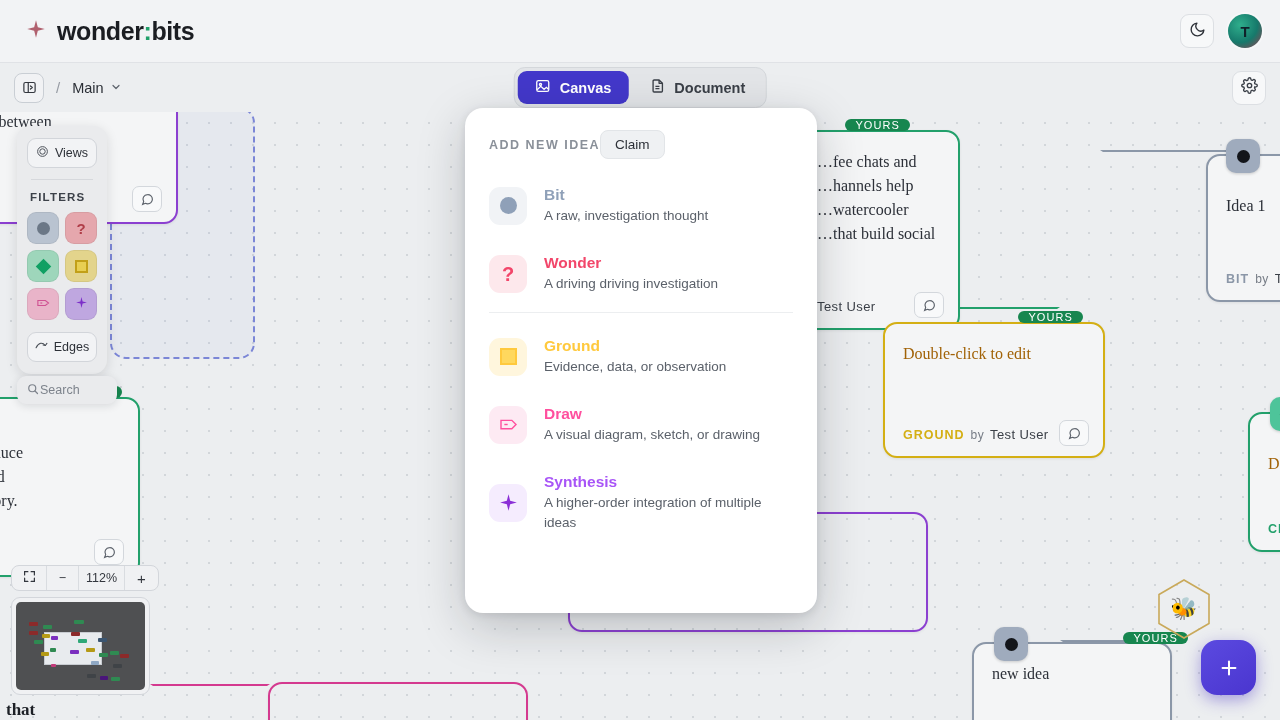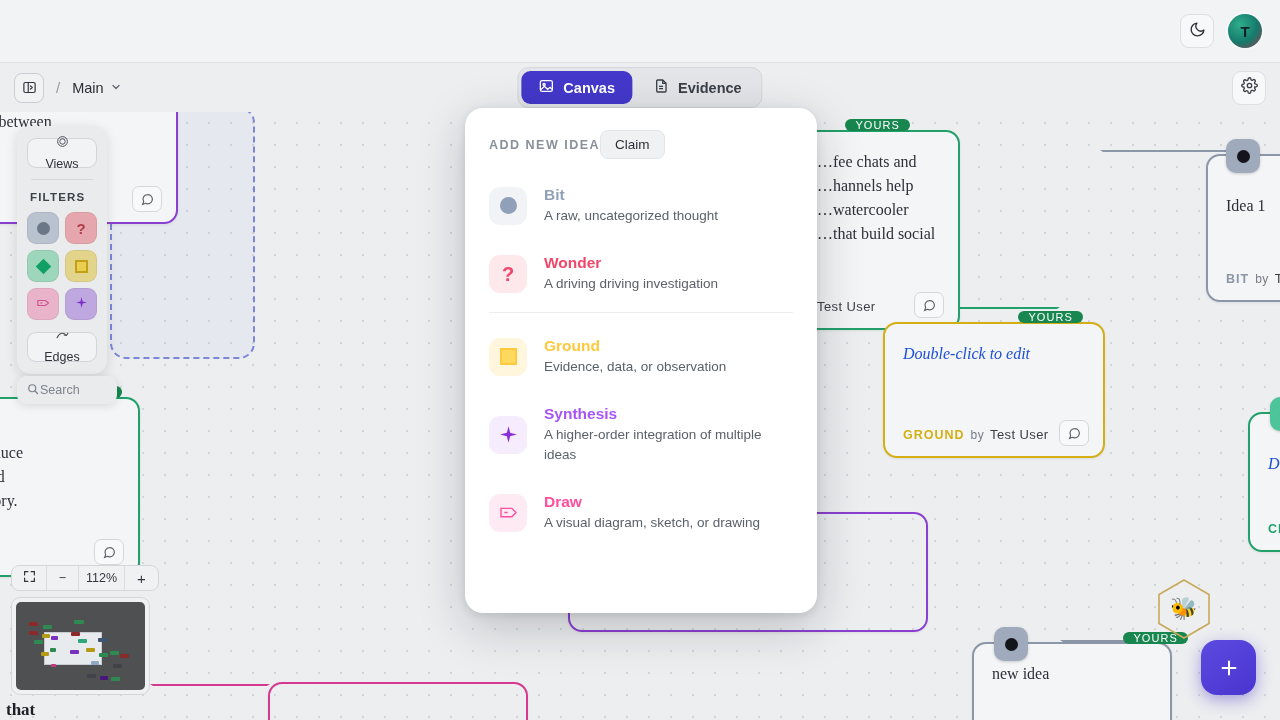--- a/index.html
+++ b/index.html
@@ -27,21 +27,21 @@
     border: 2px solid #9aa3b0;
     box-shadow: 0 1px 3px rgba(0,0,0,.07);
   }
   .node .body {
     font-family: "Liberation Serif", serif;
     font-size: 16px;
     color: #2c3038;
     line-height: 24px;
     padding: 18px 18px 0 18px;
   }
-  .node .body.ph { font-style: italic; color: #1d4ed8; }
+  .node .body.ph { color: #a16207; }
   .node .meta {
     position: absolute; left: 18px; bottom: 14px;
     font-size: 12.5px; letter-spacing: .4px;
     display: flex; align-items: baseline; gap: 6px;
   }
   .node .meta .kind { font-weight: 700; letter-spacing: 1px; }
   .node .meta .by { color: #767c86; font-size: 12px; }
   .node .meta .who { color: #3b4048; font-size: 13px; }
   .comment-btn {
     position: absolute; right: 14px; bottom: 10px;
@@ -142,21 +142,21 @@
   #filters {
     position: absolute; left: 17px; top: 126px; width: 90px;
     background: #eaebed; border-radius: 14px;
     box-shadow: 0 3px 12px rgba(20,24,33,.13);
     padding: 12px 10px; z-index: 30;
   }
   .pill {
     height: 30px; border: 1px solid #d2d5da; border-radius: 9px;
     background: #f2f3f5; display: flex; align-items: center;
     justify-content: center; gap: 6px;
-    font-size: 12.5px; color: #2d3138; font-weight: 500; flex-direction: column;
+    font-size: 12.5px; color: #2d3138; font-weight: 500;
   }
   .divider-h { height: 1px; background: #d6d8dc; margin: 11px 4px; }
   .filters-label {
     font-size: 11.5px; font-weight: 700; letter-spacing: 1.2px;
     color: #3c4149; margin: 0 0 9px 3px;
   }
   .fgrid { display: grid; grid-template-columns: 32px 32px; gap: 6px; justify-content: center; }
   .fbtn {
     width: 32px; height: 32px; border-radius: 9px;
     display: flex; align-items: center; justify-content: center;
@@ -361,20 +361,28 @@
   <div id="fab">
     <svg width="22" height="22" viewBox="0 0 24 24" stroke="#ffffff" stroke-width="2.2" stroke-linecap="round">
       <line x1="12" y1="5" x2="12" y2="19"></line>
         <line x1="5" y1="12" x2="19" y2="12"></line>
     </svg>
   </div>
 
   <div id="title-text">that</div>
 
   <div id="header">
+    <div class="brand">
+      <span>
+        <svg width="20" height="20" viewBox="0 0 24 24">
+          <path d="M12 1.5 L14.2 9.8 L22.5 12 L14.2 14.2 L12 22.5 L9.8 14.2 L1.5 12 L9.8 9.8 Z" fill="#b0606e"></path>
+        </svg>
+      </span>
+      <span class="wordmark"><span>wonder</span><span class="colon">:</span><span>bits</span></span>
+    </div>
     <div class="hdr-right">
       <div class="icon-btn">
         <span>
           <svg width="17" height="17" viewBox="0 0 24 24" fill="none" stroke="#2d3138" stroke-width="1.9" stroke-linecap="round" stroke-linejoin="round">
             <path d="M21 12.8A9 9 0 1 1 11.2 3a7 7 0 0 0 9.8 9.8z"></path>
           </svg>
         </span>
       </div>
       <div class="avatar">
         <span>T</span>
@@ -413,21 +421,21 @@
       </div>
       <div class="tab">
         <span>
           <svg width="16" height="16" viewBox="0 0 24 24" fill="none" stroke="#3a3f47" stroke-width="2" stroke-linejoin="round">
             <path d="M14 3 H6.5 A1.5 1.5 0 0 0 5 4.5 v15 A1.5 1.5 0 0 0 6.5 21 h11 A1.5 1.5 0 0 0 19 19.5 V8 Z"></path>
             <polyline points="14 3 14 8 19 8"></polyline>
             <line x1="8.5" y1="12.5" x2="14.5" y2="12.5"></line>
             <line x1="8.5" y1="16" x2="14.5" y2="16"></line>
           </svg>
         </span>
-        <span>Evidence</span>
+        <span>Document</span>
       </div>
     </div>
 
     <div class="gear-wrap">
       <div class="icon-btn">
         <span>
           <svg width="17" height="17" viewBox="0 0 24 24" fill="none" stroke="#3a3f47" stroke-width="1.9">
             <circle cx="12" cy="12" r="3.1"></circle>
             <path d="M19.2 14.5a1.6 1.6 0 0 0 .32 1.76l.06.06a2 2 0 1 1-2.83 2.83l-.06-.06a1.6 1.6 0 0 0-1.76-.32 1.6 1.6 0 0 0-1 1.46V21a2 2 0 1 1-4 0v-.1a1.6 1.6 0 0 0-1.05-1.46 1.6 1.6 0 0 0-1.76.32l-.06.06a2 2 0 1 1-2.83-2.83l.06-.06a1.6 1.6 0 0 0 .32-1.76 1.6 1.6 0 0 0-1.46-1H3a2 2 0 1 1 0-4h.1a1.6 1.6 0 0 0 1.46-1.05 1.6 1.6 0 0 0-.32-1.76l-.06-.06a2 2 0 1 1 2.83-2.83l.06.06a1.6 1.6 0 0 0 1.76.32H9a1.6 1.6 0 0 0 1-1.46V3a2 2 0 1 1 4 0v.1a1.6 1.6 0 0 0 1 1.46 1.6 1.6 0 0 0 1.76-.32l.06-.06a2 2 0 1 1 2.83 2.83l-.06.06a1.6 1.6 0 0 0-.32 1.76V9a1.6 1.6 0 0 0 1.46 1H21a2 2 0 1 1 0 4h-.1a1.6 1.6 0 0 0-1.46 1z"></path>
           </svg>
@@ -549,61 +557,61 @@
       <div class="modal-title">ADD NEW IDEA</div>
       <div class="import-btn">Claim</div>
     </div>
     <div class="opt-list" id="opt-list">
         <div class="opt">
           <div class="opt-ico" style="background:#f1f3f6">
             <span style="display:block;width:17px;height:17px;border-radius:50%;background:#8fa0b8"></span>
           </div>
           <div>
             <div class="opt-name" style="color:#8fa0b8">Bit</div>
-            <div class="opt-desc">A raw, uncategorized thought</div>
+            <div class="opt-desc">A raw, investigation thought</div>
           </div>
         </div>
         <div class="opt">
           <div class="opt-ico" style="background:#fde8ec">
             <span style="color:#f2466a;font-size:20px;font-weight:700;line-height:1">?</span>
           </div>
           <div>
             <div class="opt-name" style="color:#f2466a">Wonder</div>
             <div class="opt-desc">A driving driving investigation</div>
           </div>
         </div>
         <div class="modal-div"></div>
         <div class="opt">
           <div class="opt-ico" style="background:#fff6dd">
             <span style="display:block;width:17px;height:17px;border:2.2px solid #ffc93d;background:#ffd85e"></span>
           </div>
           <div>
             <div class="opt-name" style="color:#ffc93d">Ground</div>
             <div class="opt-desc">Evidence, data, or observation</div>
-          </div>
-        </div>
-        <div class="opt">
-          <div class="opt-ico" style="background:#f5ecfe">
-            <svg width="19" height="19" viewBox="0 0 24 24">
-              <path d="M12 1.5 L14.1 9.9 L22.5 12 L14.1 14.1 L12 22.5 L9.9 14.1 L1.5 12 L9.9 9.9 Z" fill="#8b2fd6"></path>
-            </svg>
-          </div>
-          <div>
-            <div class="opt-name" style="color:#a855f7">Synthesis</div>
-            <div class="opt-desc">A higher-order integration of multiple ideas</div>
           </div>
         </div>
         <div class="opt">
           <div class="opt-ico" style="background:#fdeaf3">
             <svg width="21" height="15" viewBox="0 0 24 18" fill="none" stroke="#ff4f9e" stroke-width="1.7">
               <path d="M3 4 h13 l5 5 -5 5 H3 z"></path>
               <line x1="7" y1="9" x2="11" y2="9"></line>
             </svg>
           </div>
           <div>
             <div class="opt-name" style="color:#ff4f9e">Draw</div>
             <div class="opt-desc">A visual diagram, sketch, or drawing</div>
           </div>
         </div>
+        <div class="opt">
+          <div class="opt-ico" style="background:#f5ecfe">
+            <svg width="19" height="19" viewBox="0 0 24 24">
+              <path d="M12 1.5 L14.1 9.9 L22.5 12 L14.1 14.1 L12 22.5 L9.9 14.1 L1.5 12 L9.9 9.9 Z" fill="#8b2fd6"></path>
+            </svg>
+          </div>
+          <div>
+            <div class="opt-name" style="color:#a855f7">Synthesis</div>
+            <div class="opt-desc">A higher-order integration of multiple ideas</div>
+          </div>
+        </div>
       </div>
   </div>
 
 </div>
 
 </body></html>

